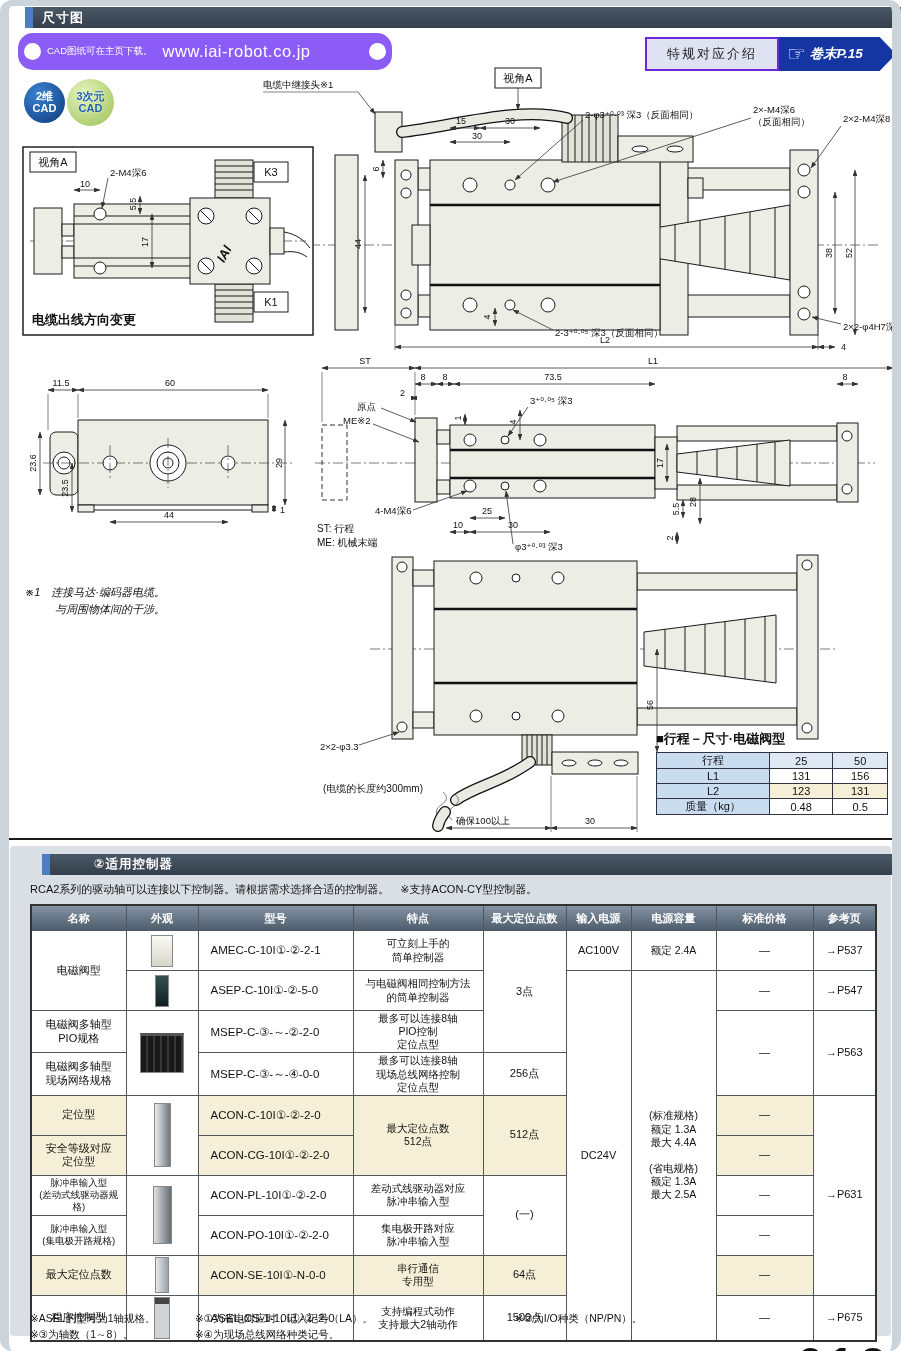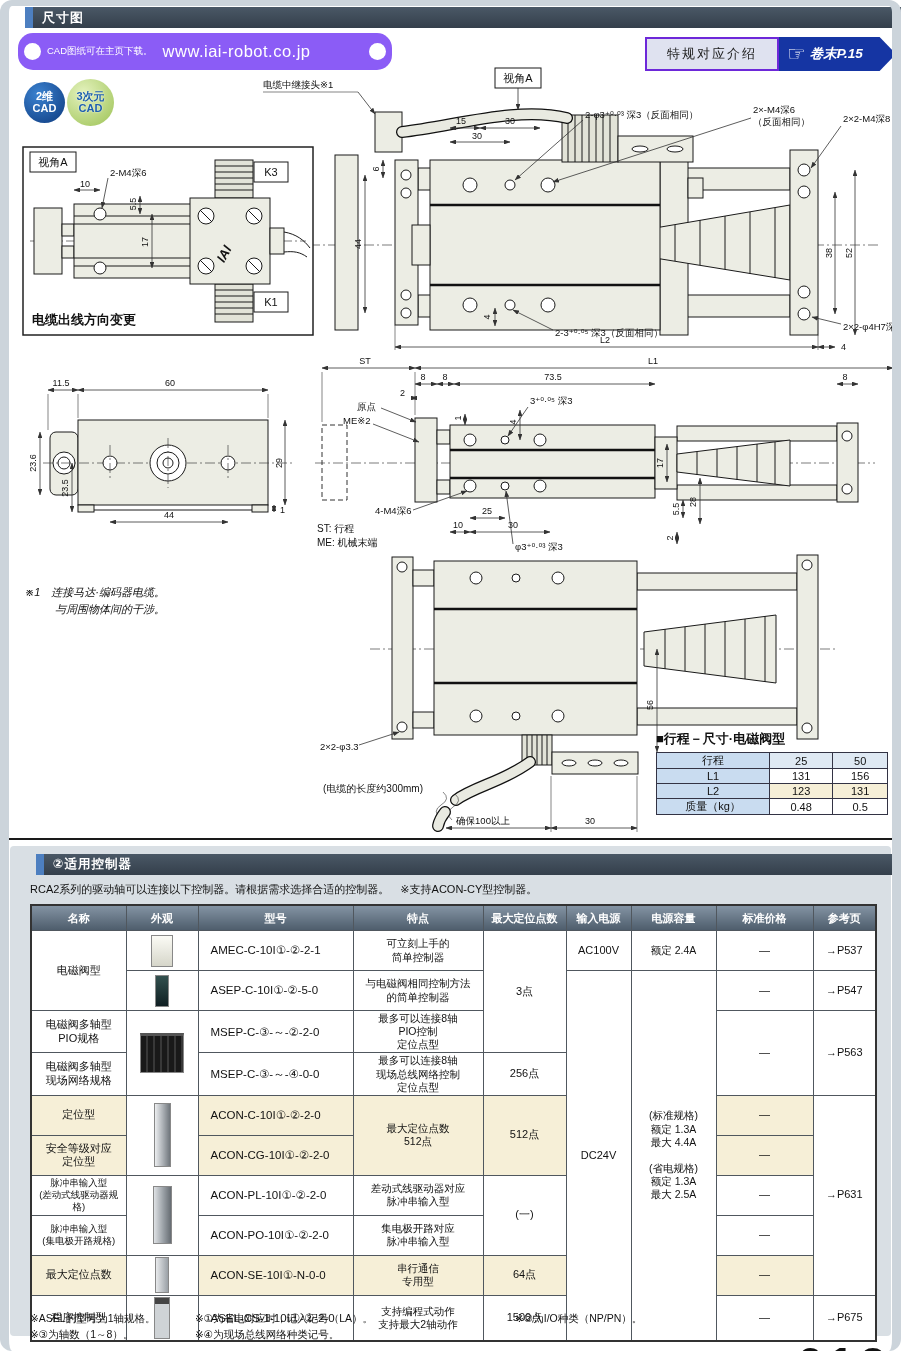--- a/index.html
+++ b/index.html
@@ -51,21 +51,21 @@
   .stbl{left:656px;top:730px;width:232px;z-index:6;}
   .stbl .ttl{font-size:13px;font-weight:bold;margin-bottom:4px;}
   .stbl table{border-collapse:collapse;width:100%;}
   .stbl td{border:1px solid #334;font-size:11px;text-align:center;height:14px;padding:0;}
   .stbl tr td:first-child{width:112px;background:#c9dcf0;}
   .stbl .hd td{background:#dfe9f3;}
   .stbl .tan{background:#f6efd7;}
   .divider{left:8px;top:838px;width:885px;height:2px;background:#1a1a1a;z-index:4;}
   
   .panel{left:10px;top:846px;width:881px;height:490px;background:#d9dfe4;border-radius:4px;z-index:4;}
-  .bar2{position:absolute;left:26px;top:8px;width:856px;height:21px;background:linear-gradient(180deg,#4a5866,#343f4b);display:flex;align-items:center;}
+  .bar2{position:absolute;left:32px;top:8px;width:856px;height:21px;background:linear-gradient(180deg,#4a5866,#343f4b);display:flex;align-items:center;gap:35px;}
   .bar2 .accent{width:8px;height:21px;background:#4d7fc0;margin-right:9px;}
   .bar2 .t{color:#fff;font-size:12.5px;font-weight:bold;letter-spacing:1px;}
   .subtitle{position:absolute;left:20px;top:36px;font-size:11px;}
   .ctbl{position:absolute;left:20px;top:58px;border-collapse:collapse;table-layout:fixed;width:845px;background:#fff;}
   .ctbl th,.ctbl td{border:1px solid #50575e;font-size:11px;text-align:center;padding:1px 2px;overflow:hidden;}
   .ctbl{border:2px solid #333;}
   .ctbl th{background:linear-gradient(180deg,#8393a3,#4e5d6c);color:#fff;font-weight:bold;height:22px;font-size:11px;}
   .ctbl td{height:37px;white-space:pre-line;line-height:1.25;}
   .ctbl td.model{text-align:left;padding-left:12px;font-size:11.5px;}
   .ctbl td.feat{font-size:10.5px;}

